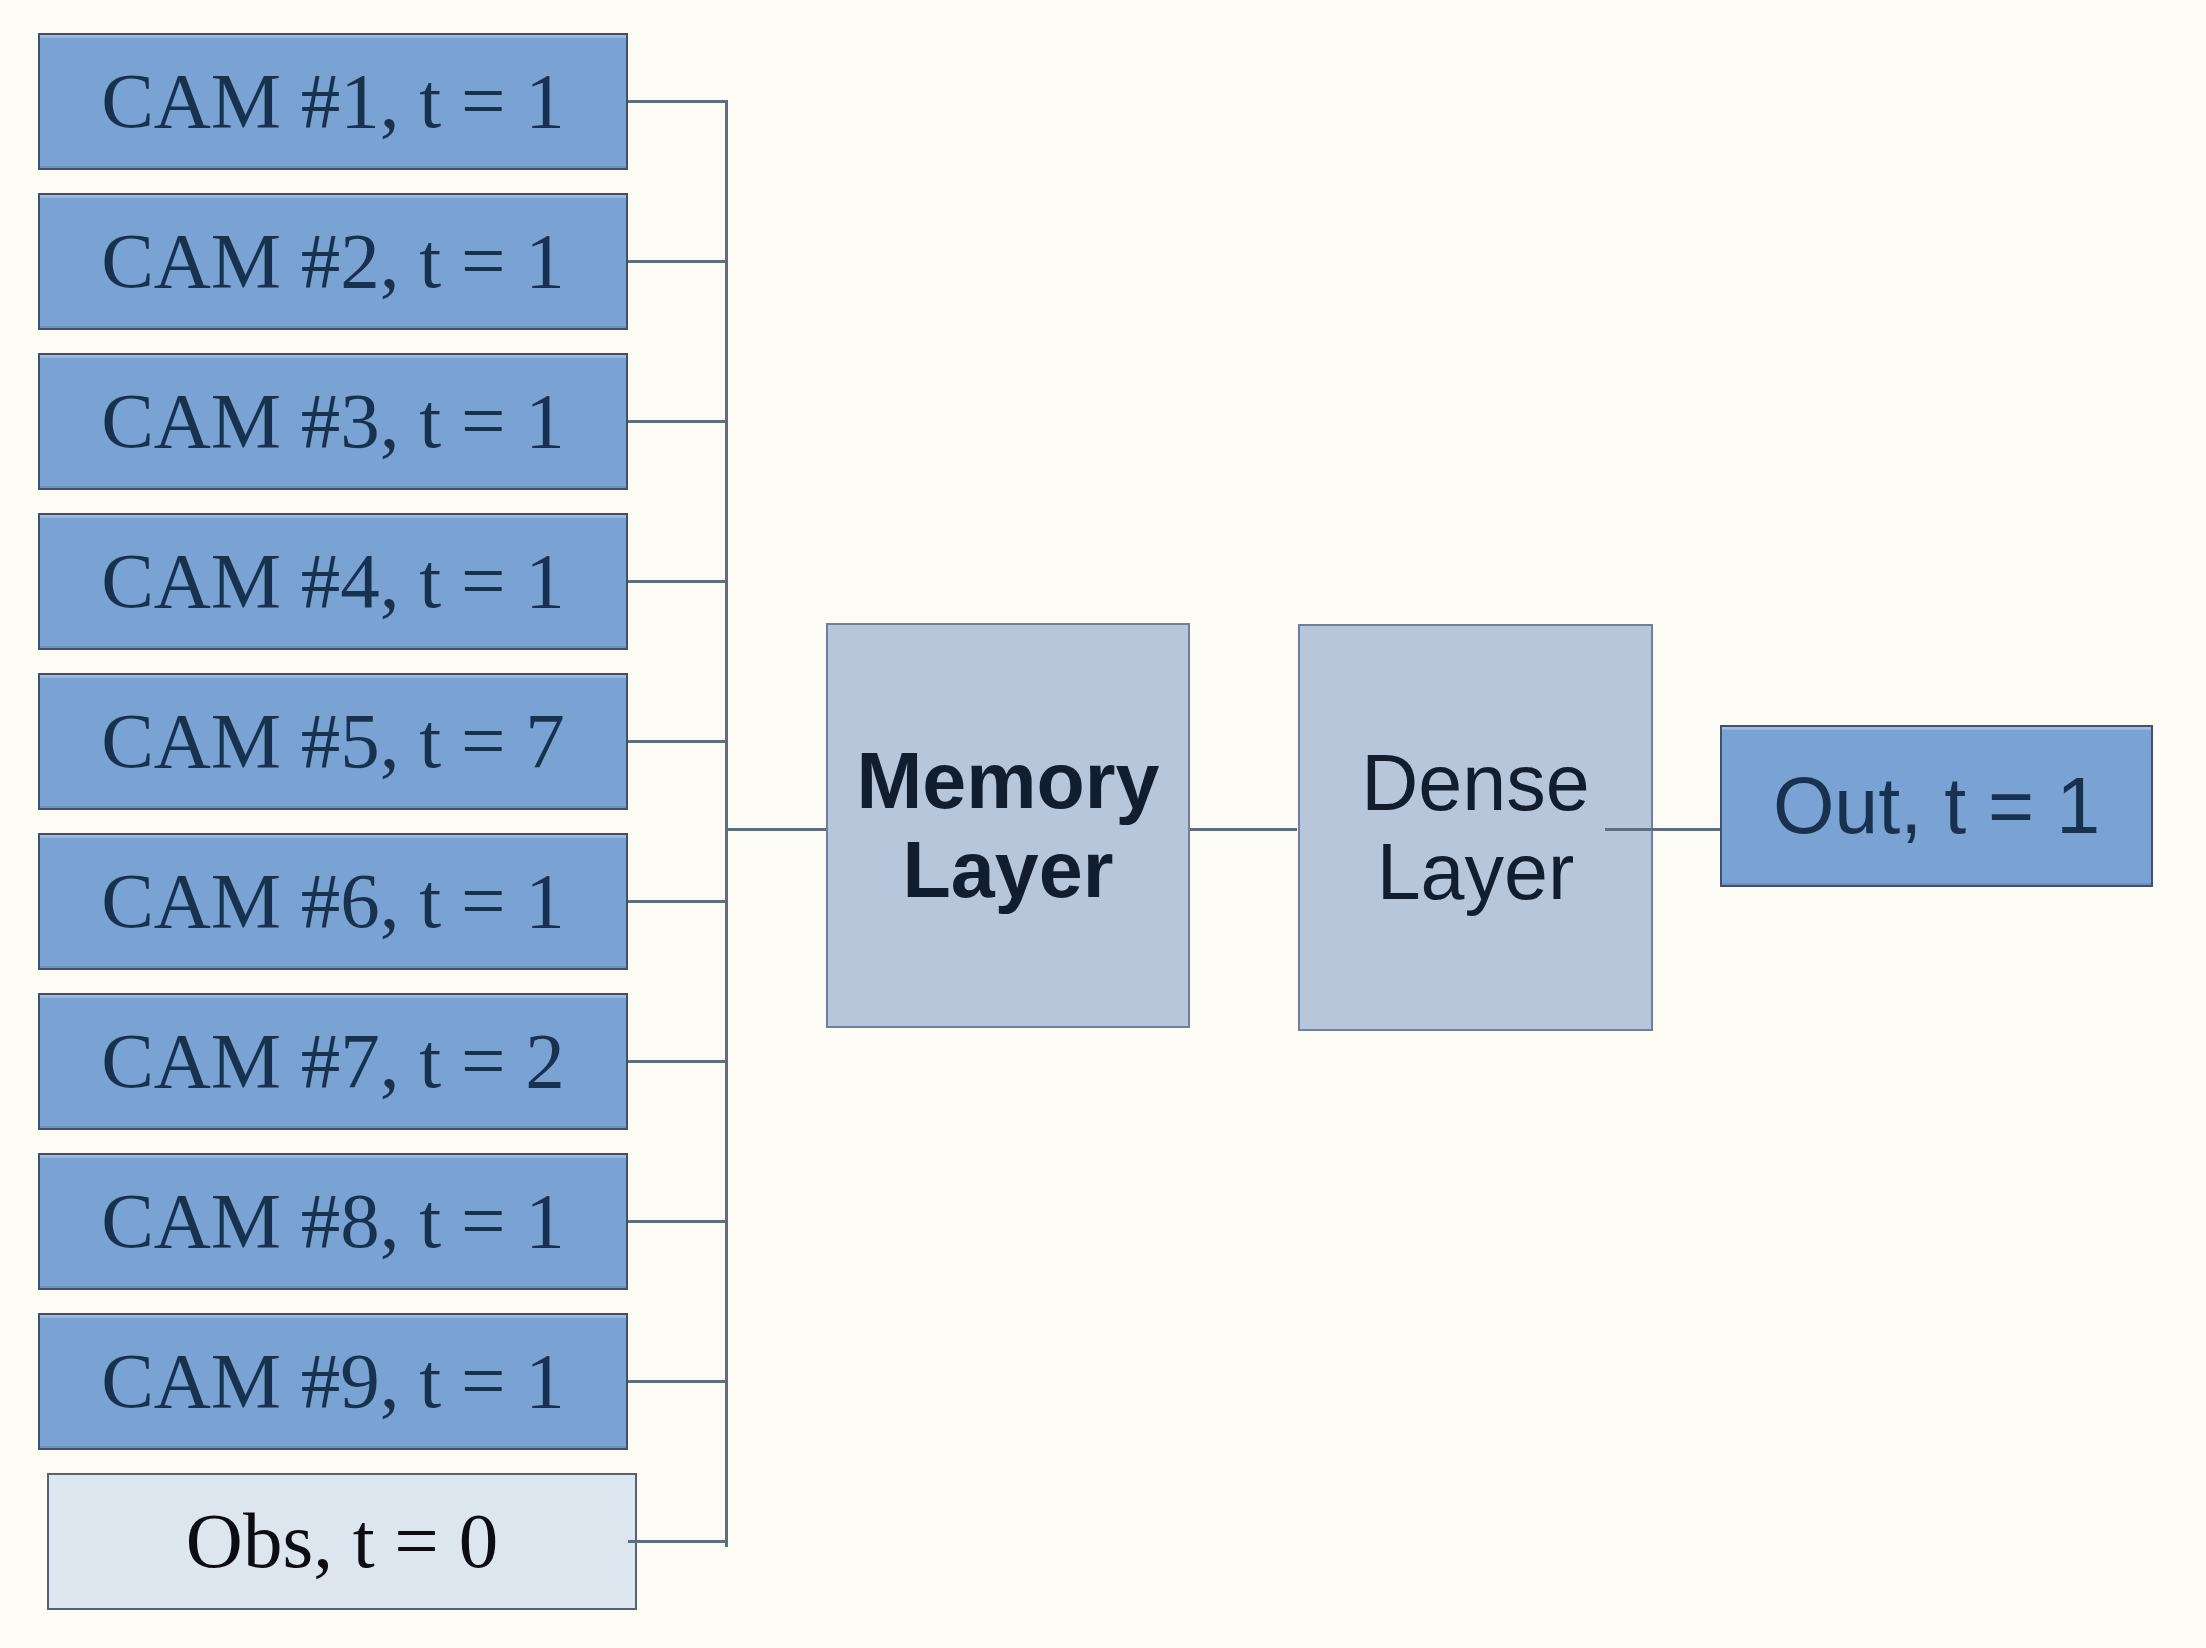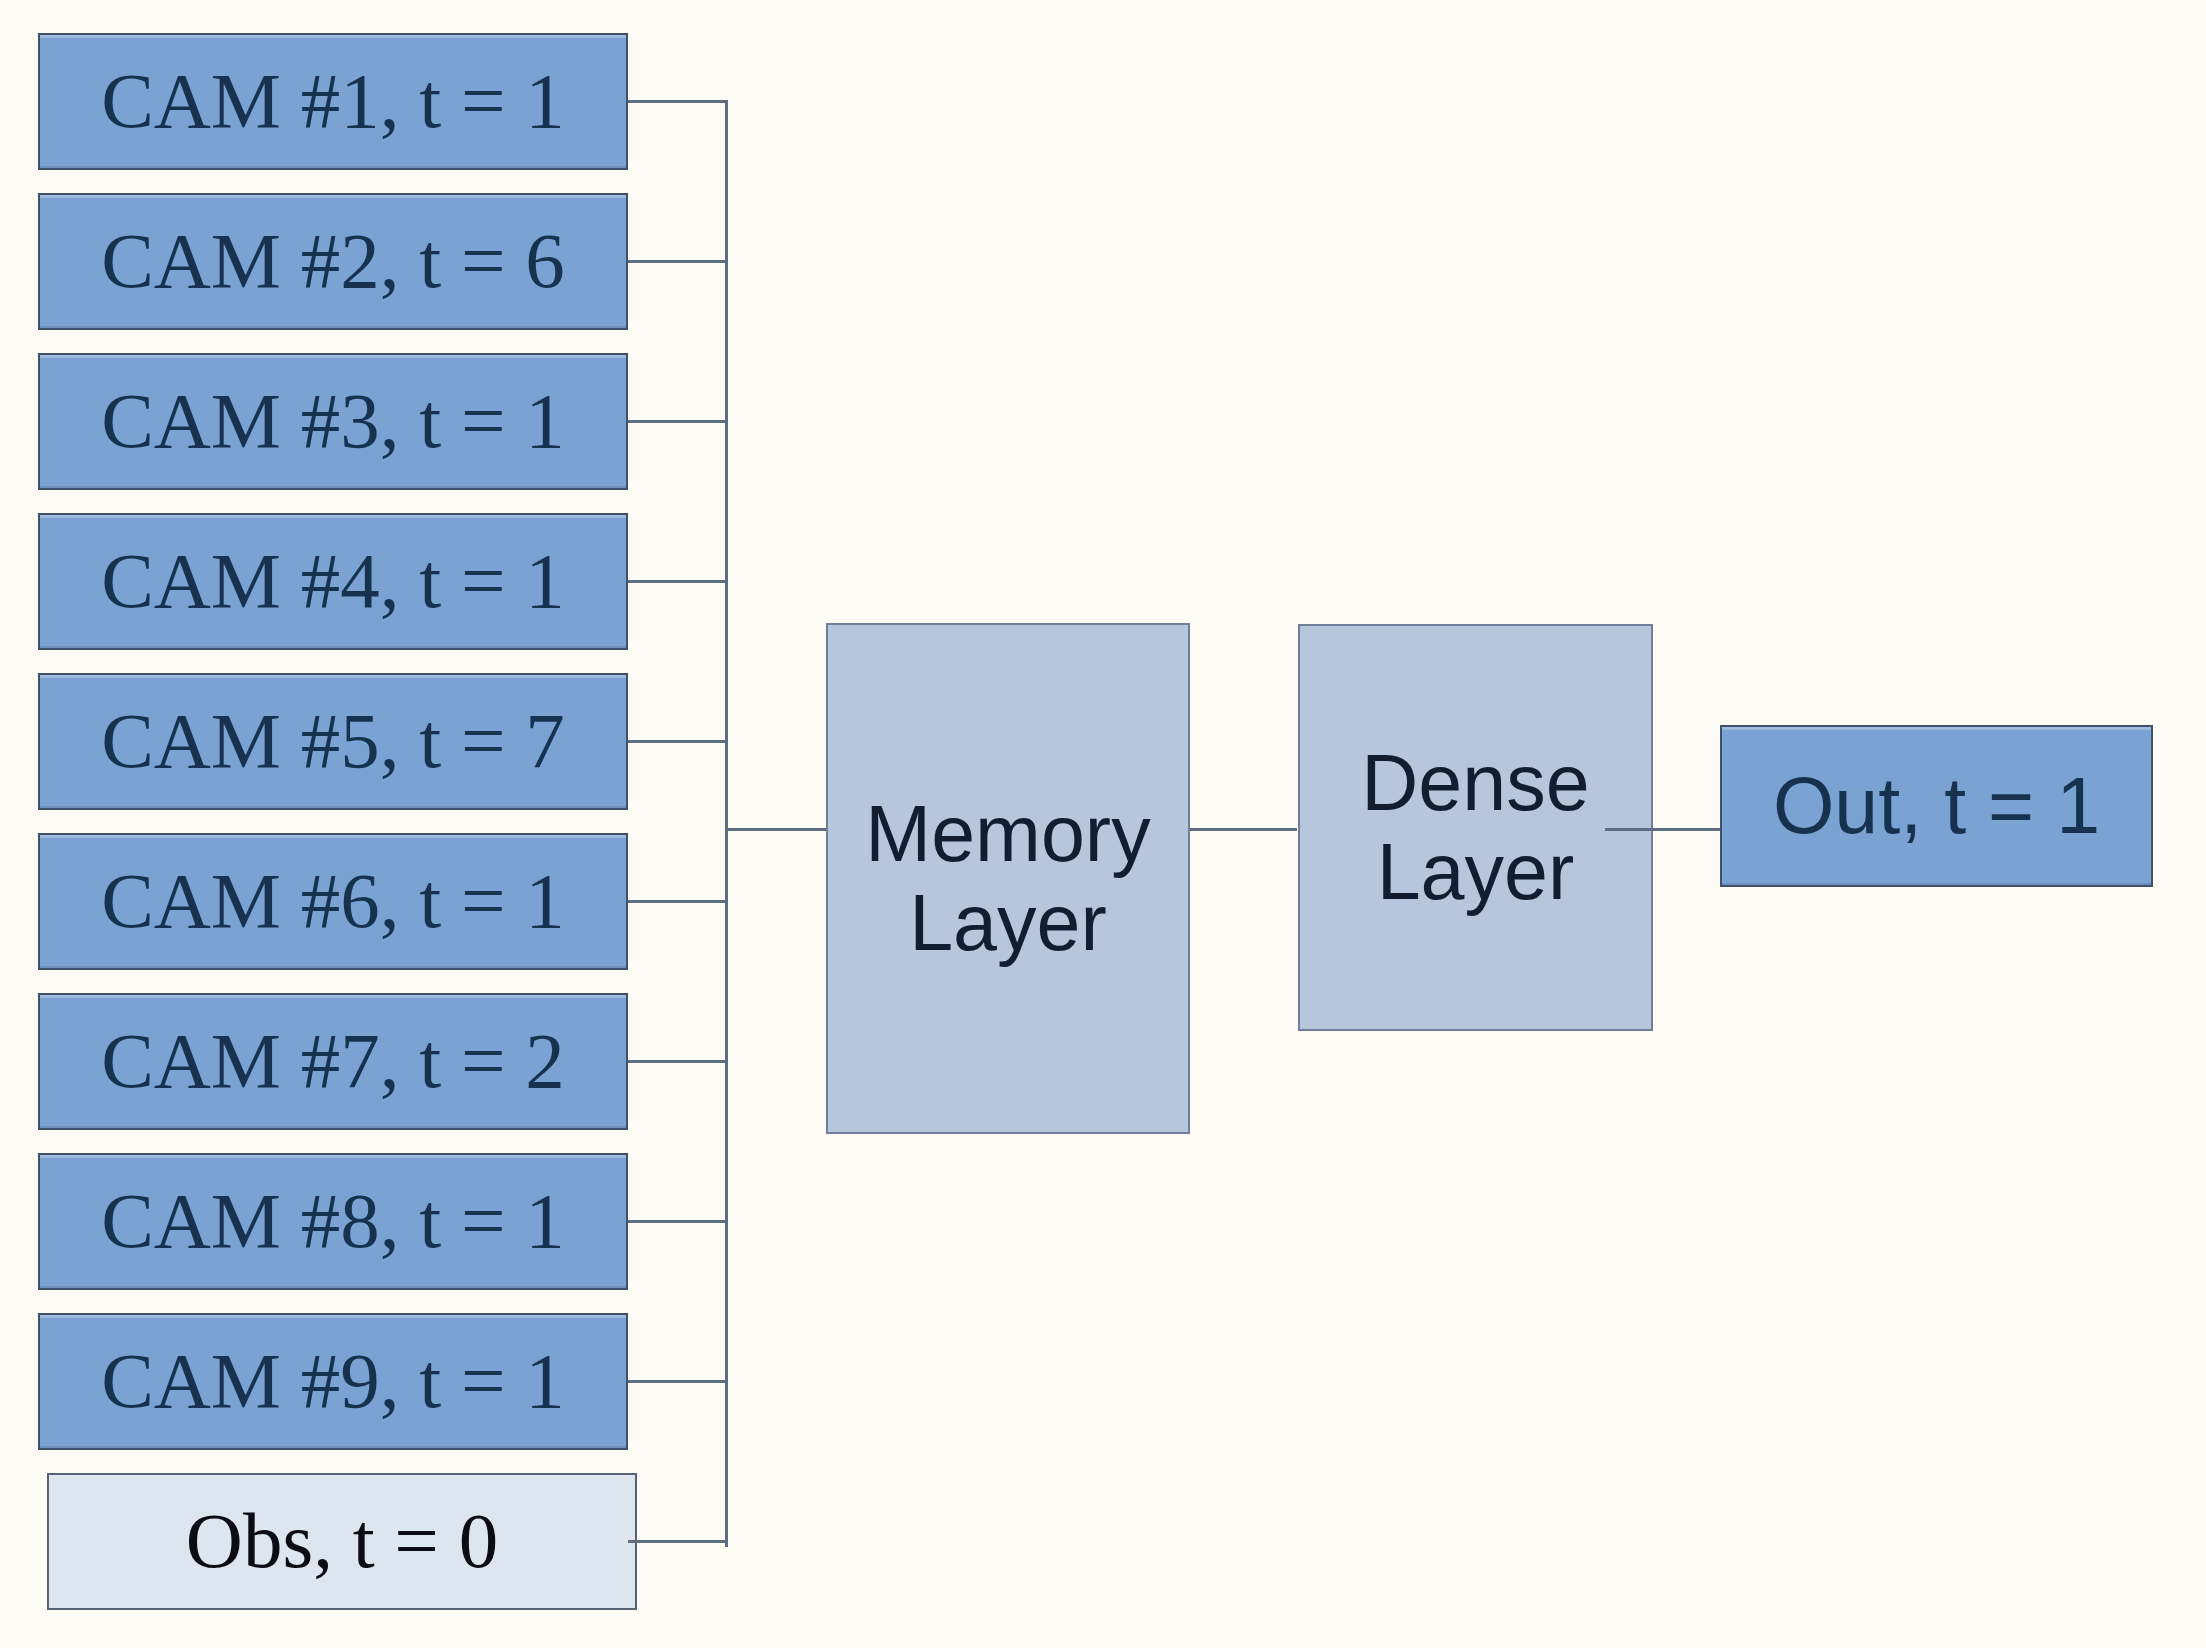--- a/index.html
+++ b/index.html
@@ -47,21 +47,21 @@
     box-shadow: none;
     margin-left: 9px;
   }
   
   .layer {
     background: var(--layer_fill, #b7c6db);
     border: 2.8px solid var(--layer_border, #70809a);
     color: var(--layer_text, #121e30);
     font-size: 79px;
   }
-  .layer.memory { left: 826px; top: 623px; width: 364px; height: 511px; }
+  .layer.memory { left: 826px; top: 623px; width: 364px; height: 405px; font-weight: bold; }
   .layer.dense  { left: 1298px; top: 624px; width: 355px; height: 407px; }
   
   .out {
     left: 1720px;
     top: 725px;
     width: 433px;
     height: 162px;
     background: var(--output_fill, #7aa2d2);
     border: 2.8px solid var(--output_border, #42516b);
     color: var(--input_text, #16324f);
@@ -92,21 +92,21 @@
 </style>
 </head>
 <body>
 
 <div class="canvas">
 
   <div class="node input" style="--i:0">
     <span class="label">CAM #1, t = 1</span>
   </div>
   <div class="node input" style="--i:1">
-    <span class="label">CAM #2, t = 6</span>
+    <span class="label">CAM #2, t = 1</span>
   </div>
   <div class="node input" style="--i:2">
     <span class="label">CAM #3, t = 1</span>
   </div>
   <div class="node input" style="--i:3">
     <span class="label">CAM #4, t = 1</span>
   </div>
   <div class="node input" style="--i:4">
     <span class="label">CAM #5, t = 7</span>
   </div>

